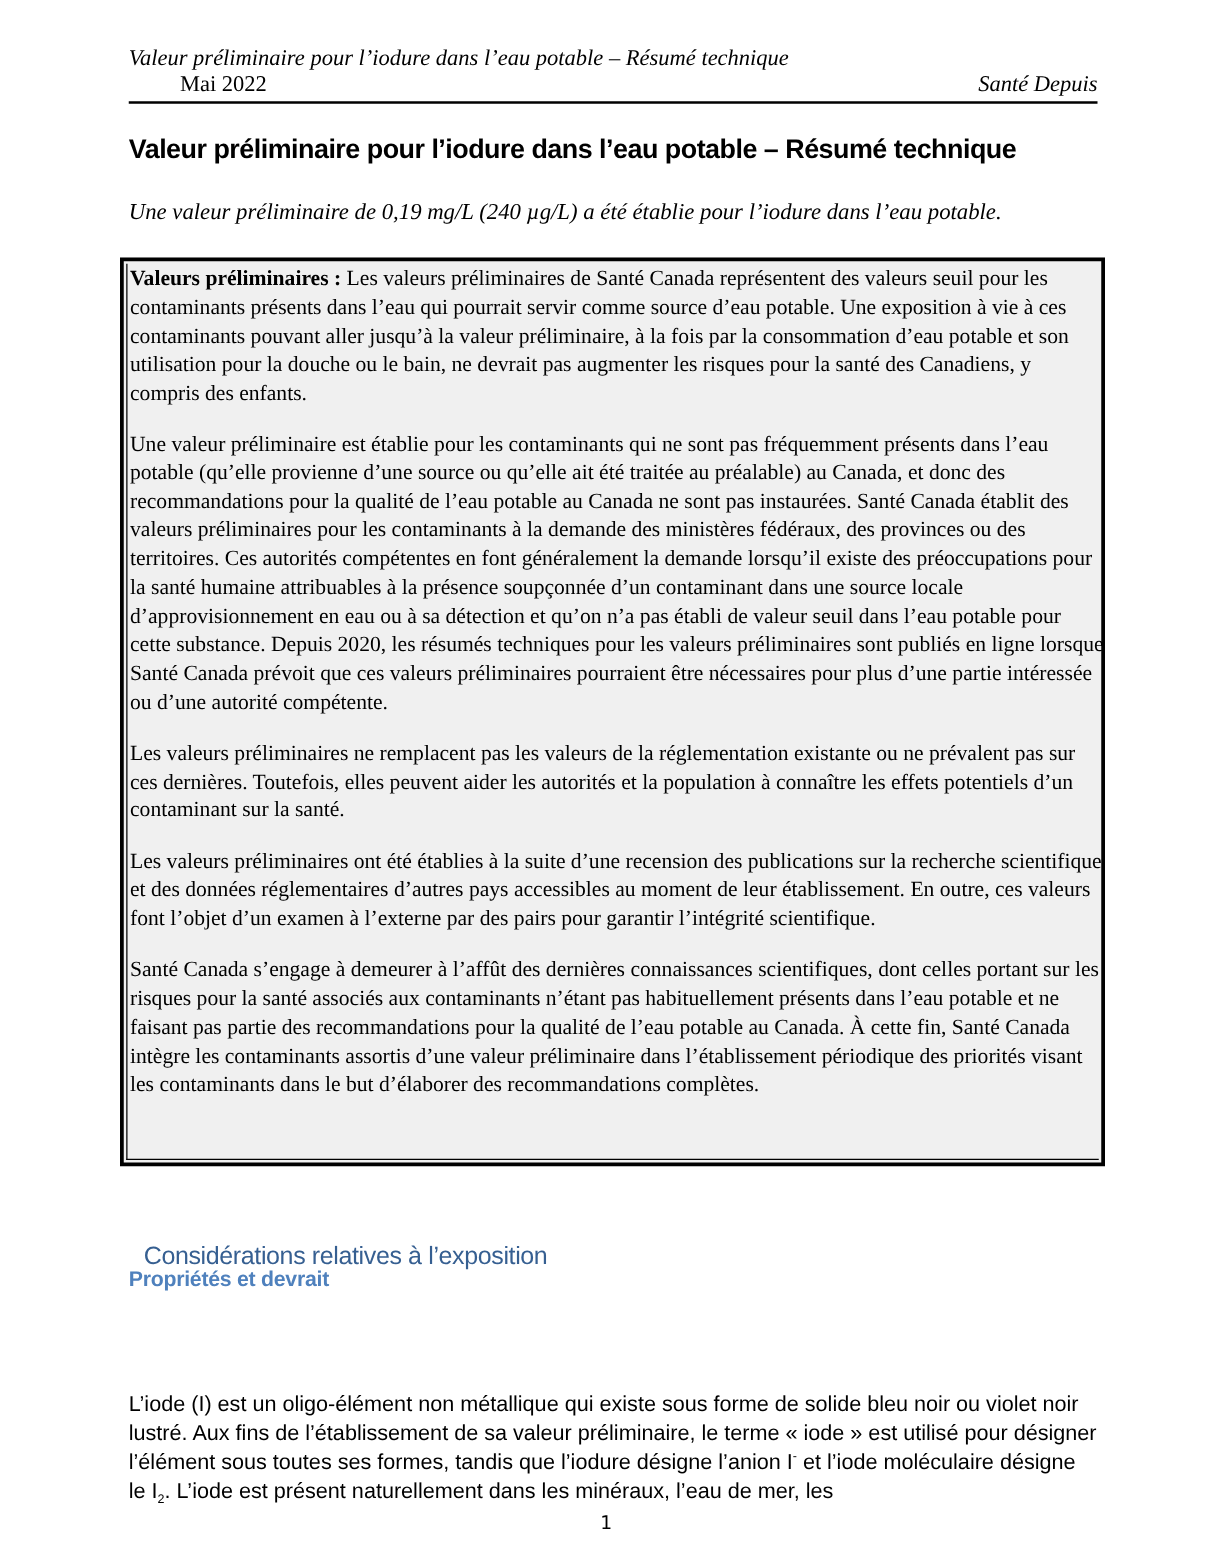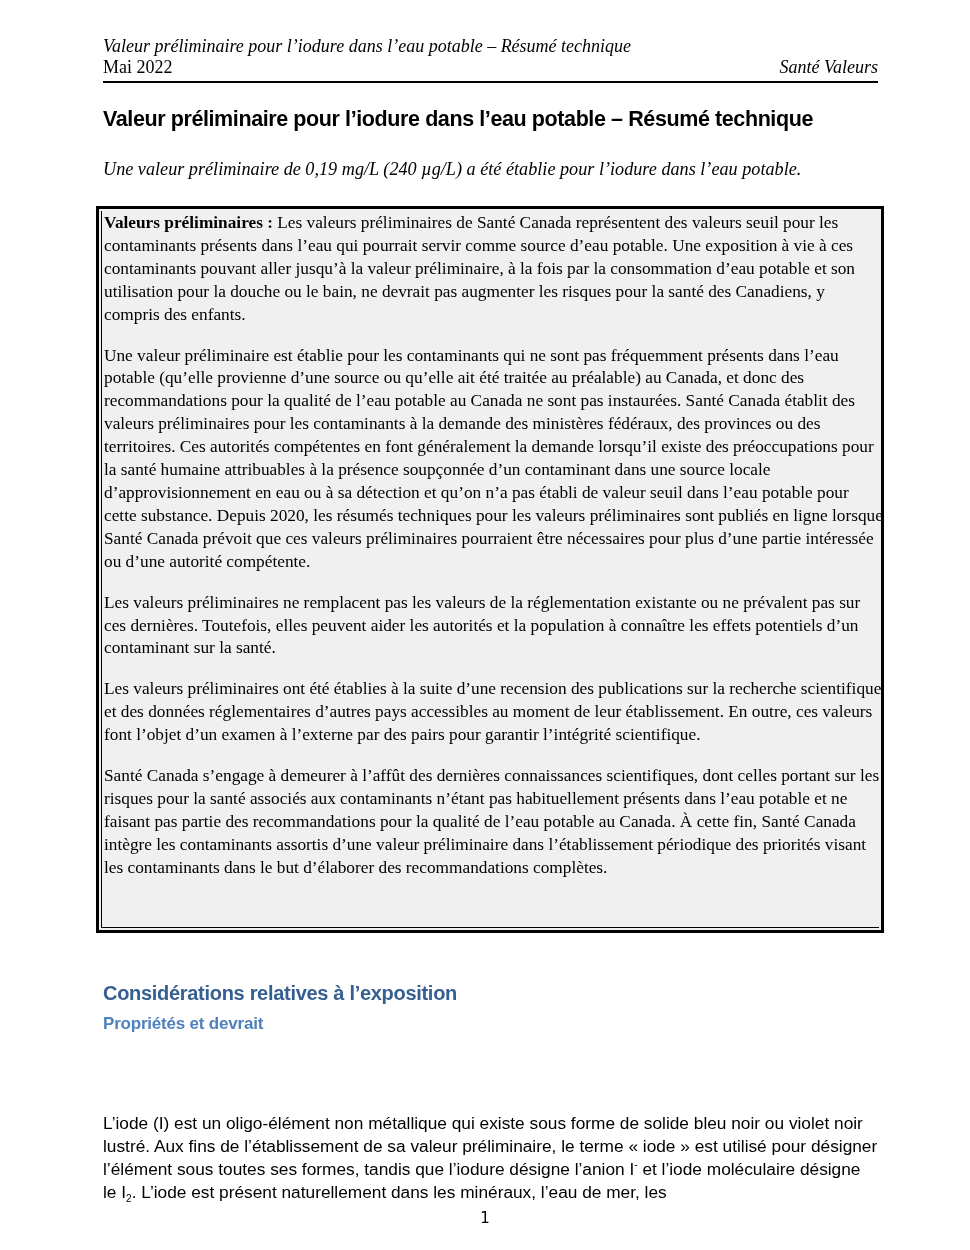--- a/index.html
+++ b/index.html
@@ -2,40 +2,40 @@
 <html><head>
   <meta charset="utf-8">
   <style>
     html, body { margin: 0; padding: 0; background: #ffffff; }
     body { width: 970px; height: 1250px; position: relative; overflow: hidden; color: #000; }
     .page { position: absolute; left: 0; top: 0; width: 970px; height: 1250px; }
 
     .running-header { position: absolute; left: 103px; top: 36px; width: 775px;
       font-family: "Liberation Serif", serif; font-style: italic; font-size: 18px; line-height: 21px; }
     .rh-line2 { display: flex; justify-content: space-between; }
-    .rh-date { font-style: normal; }
+    .rh-date { font-style: normal; margin-left: 41px; }
     .rh-rule { position: absolute; left: 103px; top: 81px; width: 775px; height: 0; border-top: 2px solid #000; }
 
     .doc-title { position: absolute; left: 103px; top: 104px; width: 790px;
       font-family: "Liberation Sans", sans-serif; font-weight: bold; font-size: 21.5px; letter-spacing: -0.4px;
       line-height: 30px; color: #000; margin: 0; white-space: nowrap; }
     .subtitle { position: absolute; left: 103px; top: 157px; width: 790px;
       font-family: "Liberation Serif", serif; font-style: italic; font-size: 18.2px; line-height: 24px; white-space: nowrap; }
 
     .notice-box { position: absolute; left: 96px; top: 206px; width: 788px; height: 727px;
       background: #f0f0f0; border: 3px solid #000; box-sizing: border-box; }
     .notice-box::after { content: ""; position: absolute; left: 2px; right: 2px; top: 2px; bottom: 2px;
       border-left: 1px solid #000; border-bottom: 1px solid #000; pointer-events: none; }
     .notice-inner { position: absolute; left: 5px; top: 3px; width: 780px;
       font-family: "Liberation Serif", serif; font-size: 17.3px; line-height: 22.9px; }
     .notice-inner p { margin: 0 0 18px 0; }
     .notice-inner b { font-weight: bold; }
 
-    .section-heading { position: absolute; left: 103px; top: 979px; margin: 0;
-      font-family: "Liberation Sans", sans-serif; font-weight: bold; font-size: 20px; letter-spacing: -0.3px;
+    .section-heading { position: absolute; left: 103px; top: 979px; margin: 12px;
+      font-family: "Liberation Sans", sans-serif; font-weight: normal; font-size: 20px; letter-spacing: -0.3px;
       color: #365f91; line-height: 28px; white-space: nowrap; }
     .sub-heading { position: absolute; left: 103px; top: 1011px; margin: 0;
       font-family: "Liberation Sans", sans-serif; font-weight: bold; font-size: 17px; letter-spacing: -0.2px;
       color: #4f81bd; line-height: 26px; white-space: nowrap; }
 
     .body-text { position: absolute; left: 103px; top: 1112px; width: 775px;
       font-family: Liberation Sans, sans-serif; font-size: 17.3px; line-height: 23px; margin: 0; }
     .body-text sup { font-size: 10px; line-height: 0; }
     .body-text sub { font-size: 10px; line-height: 0; }
 
@@ -44,21 +44,21 @@
   </style>
 </head>
 <body>
 
 <div class="page">
 
   <div class="running-header">
     <div>Valeur préliminaire pour l’iodure dans l’eau potable – Résumé technique</div>
     <div class="rh-line2">
       <span class="rh-date">Mai 2022</span>
-      <span>Santé Valeurs</span>
+      <span>Santé Depuis</span>
     </div>
   </div>
   <div class="rh-rule"></div>
 
   <h1 class="doc-title">Valeur préliminaire pour l’iodure dans l’eau potable – Résumé technique</h1>
   <div class="subtitle">Une valeur préliminaire de 0,19 mg/L (240 µg/L) a été établie pour l’iodure dans l’eau potable.</div>
 
   <div class="notice-box">
     <div class="notice-inner">
       <p><b>Valeurs préliminaires :</b><span> Les valeurs préliminaires de Santé Canada représentent des valeurs seuil pour les contaminants présents dans l’eau qui pourrait servir comme source d’eau potable. Une exposition à vie à ces contaminants pouvant aller jusqu’à la valeur préliminaire, à la fois par la consommation d’eau potable et son utilisation pour la douche ou le bain, ne devrait pas augmenter les risques pour la santé des Canadiens, y compris des enfants.</span></p>

